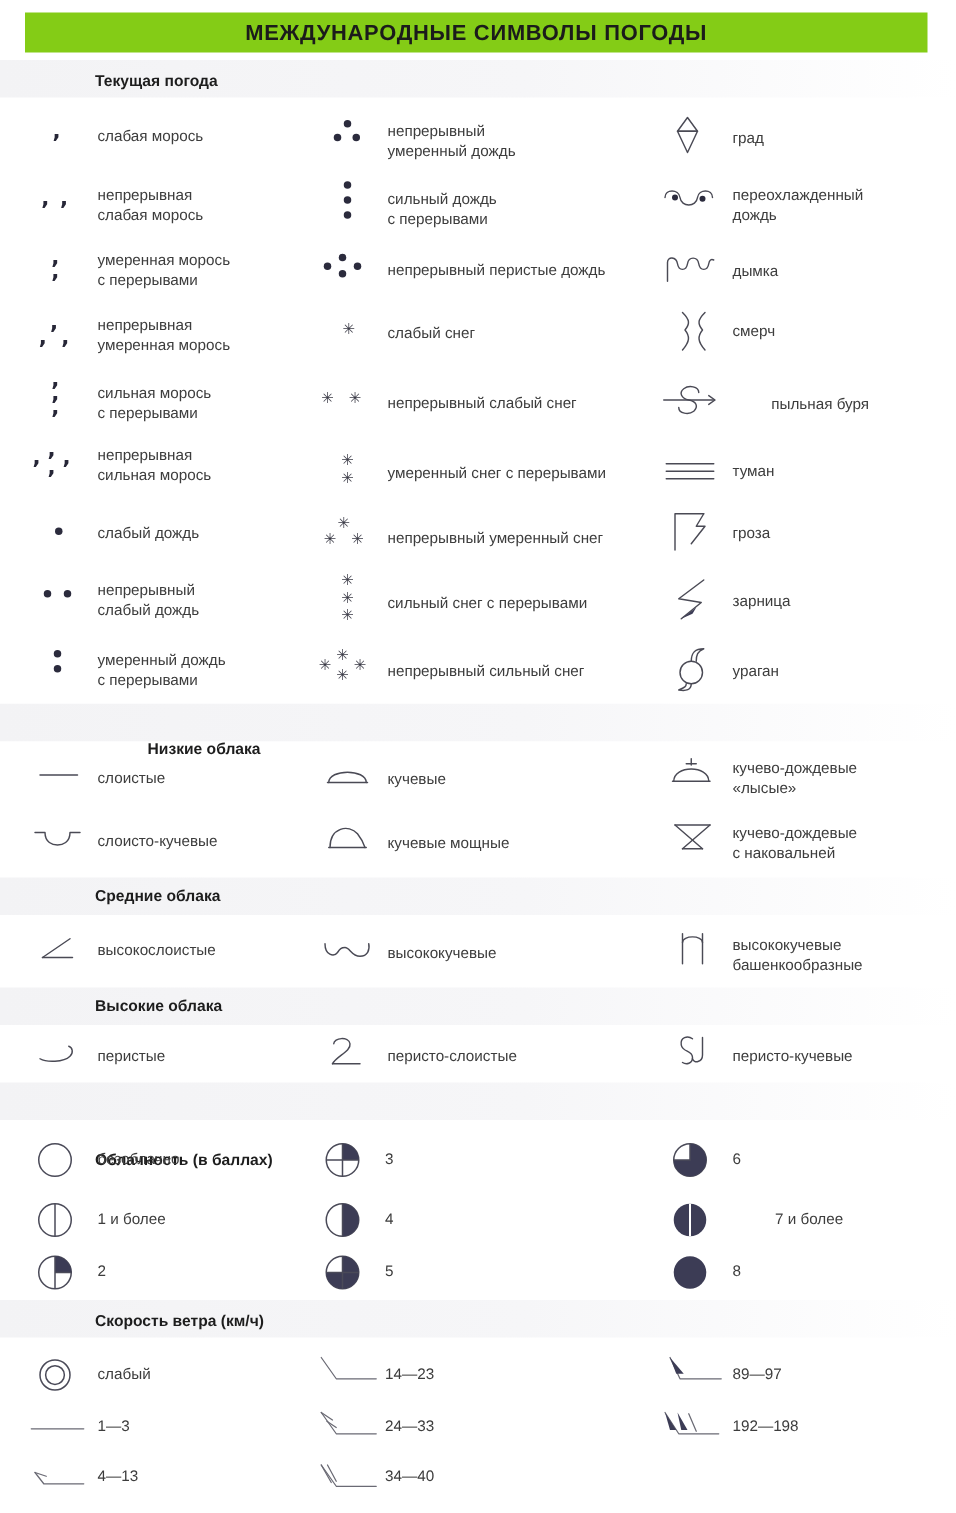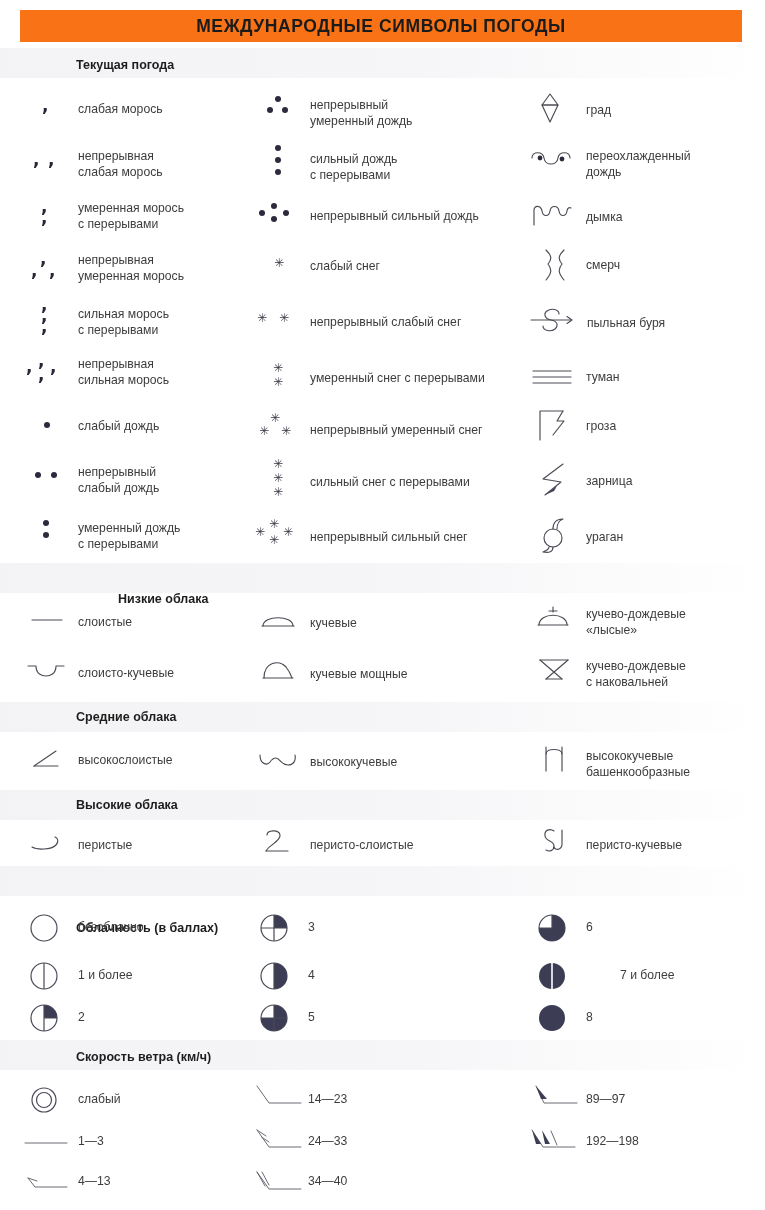--- a/index.html
+++ b/index.html
@@ -10,21 +10,21 @@
     font-family:"Liberation Sans","DejaVu Sans",sans-serif;
     color:#3a3a3a;
     position:relative;
     overflow:hidden;
   }
   .page{position:relative;width:765px;height:1210px;}
 
   
   .title-band{
     position:absolute;left:20px;top:10px;width:722px;height:32px;
-    background:#f97316;
+    background:#84cc16;
   }
   .title-band .title-text{
     position:absolute;left:0;top:0;width:100%;height:32px;
     line-height:32px;text-align:center;
     font-size:17.5px;font-weight:700;letter-spacing:.6px;
     color:#1b1b1b;
     white-space:nowrap;
   }
 
   
@@ -162,21 +162,21 @@
   </div>
   <div class="lbl two" style="left:310px;top:151px;">сильный дождь
 с перерывами</div>
 
   <div class="sym" style="left:251px;top:203px;width:54px;height:24px;">
     <span class="dot" style="left:20px;top:0px;width:6px;height:6px;"></span>
     <span class="dot" style="left:8px;top:7px;width:6px;height:6px;"></span>
     <span class="dot" style="left:32px;top:7px;width:6px;height:6px;"></span>
     <span class="dot" style="left:20px;top:13px;width:6px;height:6px;"></span>
   </div>
-  <div class="lbl" style="left:310px;top:209px;">непрерывный сильный дождь</div>
+  <div class="lbl" style="left:310px;top:209px;">непрерывный перистые дождь</div>
 
   <div class="sym" style="left:255px;top:255px;width:46px;height:18px;">
     <span class="star" style="position:absolute;left:19px;top:2px;">✳</span>
   </div>
   <div class="lbl" style="left:310px;top:259px;">слабый снег</div>
 
   <div class="sym" style="left:251px;top:310px;width:54px;height:18px;">
     <span class="star" style="position:absolute;left:6px;top:2px;">✳</span>
     <span class="star" style="position:absolute;left:28px;top:2px;">✳</span>
   </div>
@@ -243,21 +243,21 @@
   </div>
   <div class="lbl" style="left:586px;top:258px;">смерч</div>
 
   <div class="sym" style="left:526px;top:305px;width:52px;height:30px;">
     <svg width="50" height="28" viewBox="0 0 50 28">
       <path class="stroke" d="M32 8 C32 3, 24 2, 20 5 C16 8, 18 13, 24 14 C30 15, 32 19, 28 23 C24 26, 16 25, 16 20"></path>
       <path class="stroke" d="M4 14 L44 14"></path>
       <path class="stroke" d="M40 10.5 L45 14 L40 17.5"></path>
     </svg>
   </div>
-  <div class="lbl" style="left:552px;top:316px;padding-left:35px;">пыльная буря</div>
+  <div class="lbl" style="left:582px;top:316px;padding-left:35px;">пыльная буря</div>
 
   <div class="sym" style="left:528px;top:366px;width:48px;height:22px;">
     <svg width="42" height="20" viewBox="0 0 42 20">
       <path class="stroke" d="M2 4 L40 4"></path>
       <path class="stroke" d="M2 10 L40 10"></path>
       <path class="stroke" d="M2 16 L40 16"></path>
     </svg>
   </div>
   <div class="lbl" style="left:586px;top:370px;">туман</div>
 

